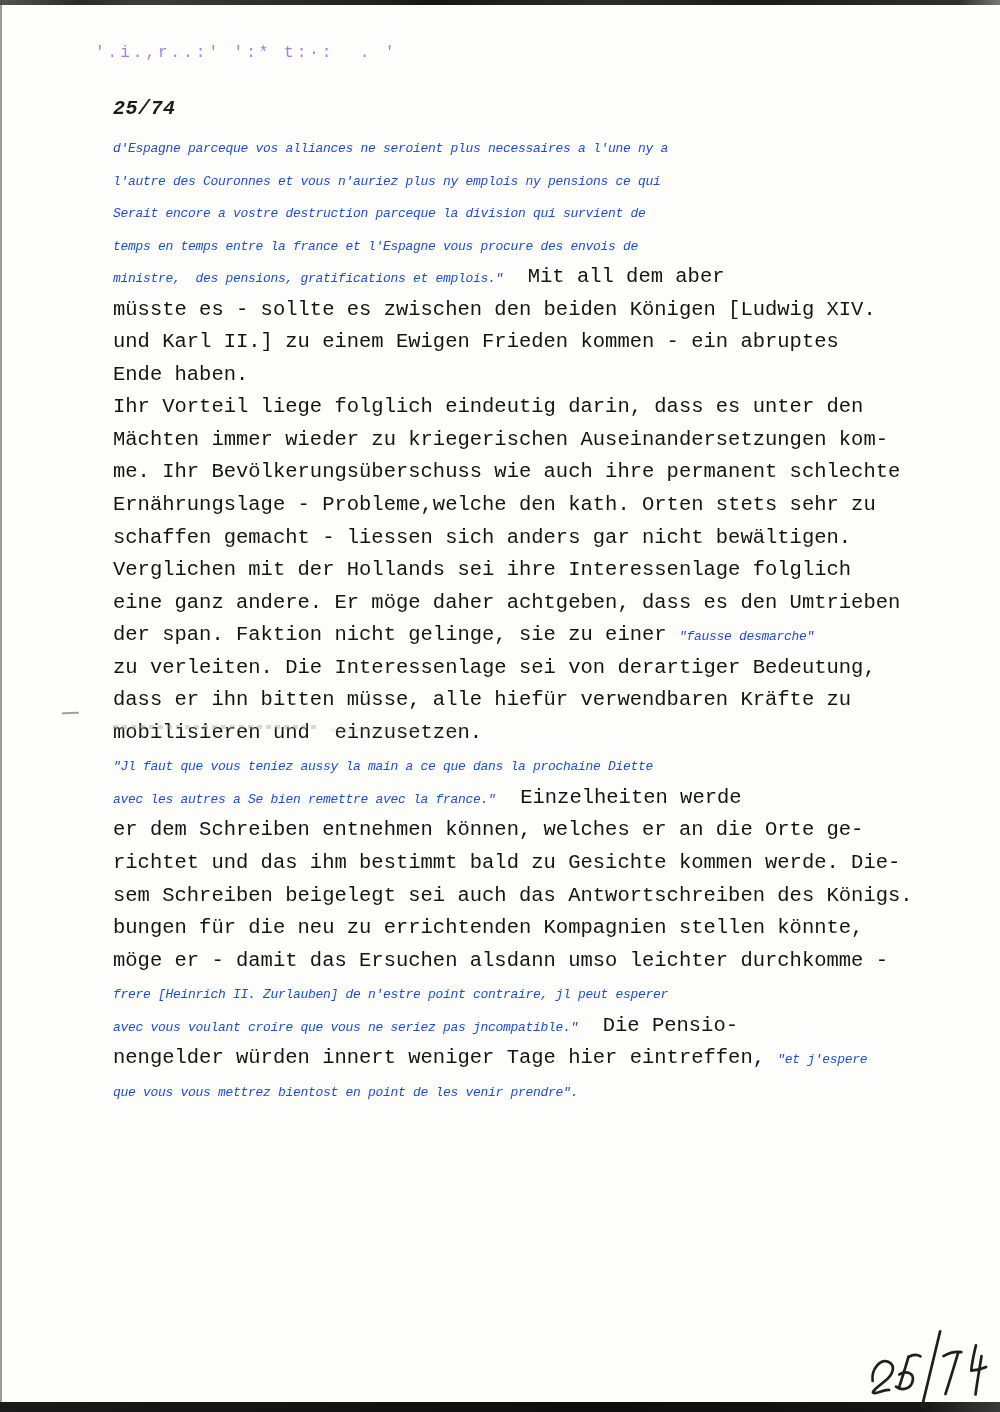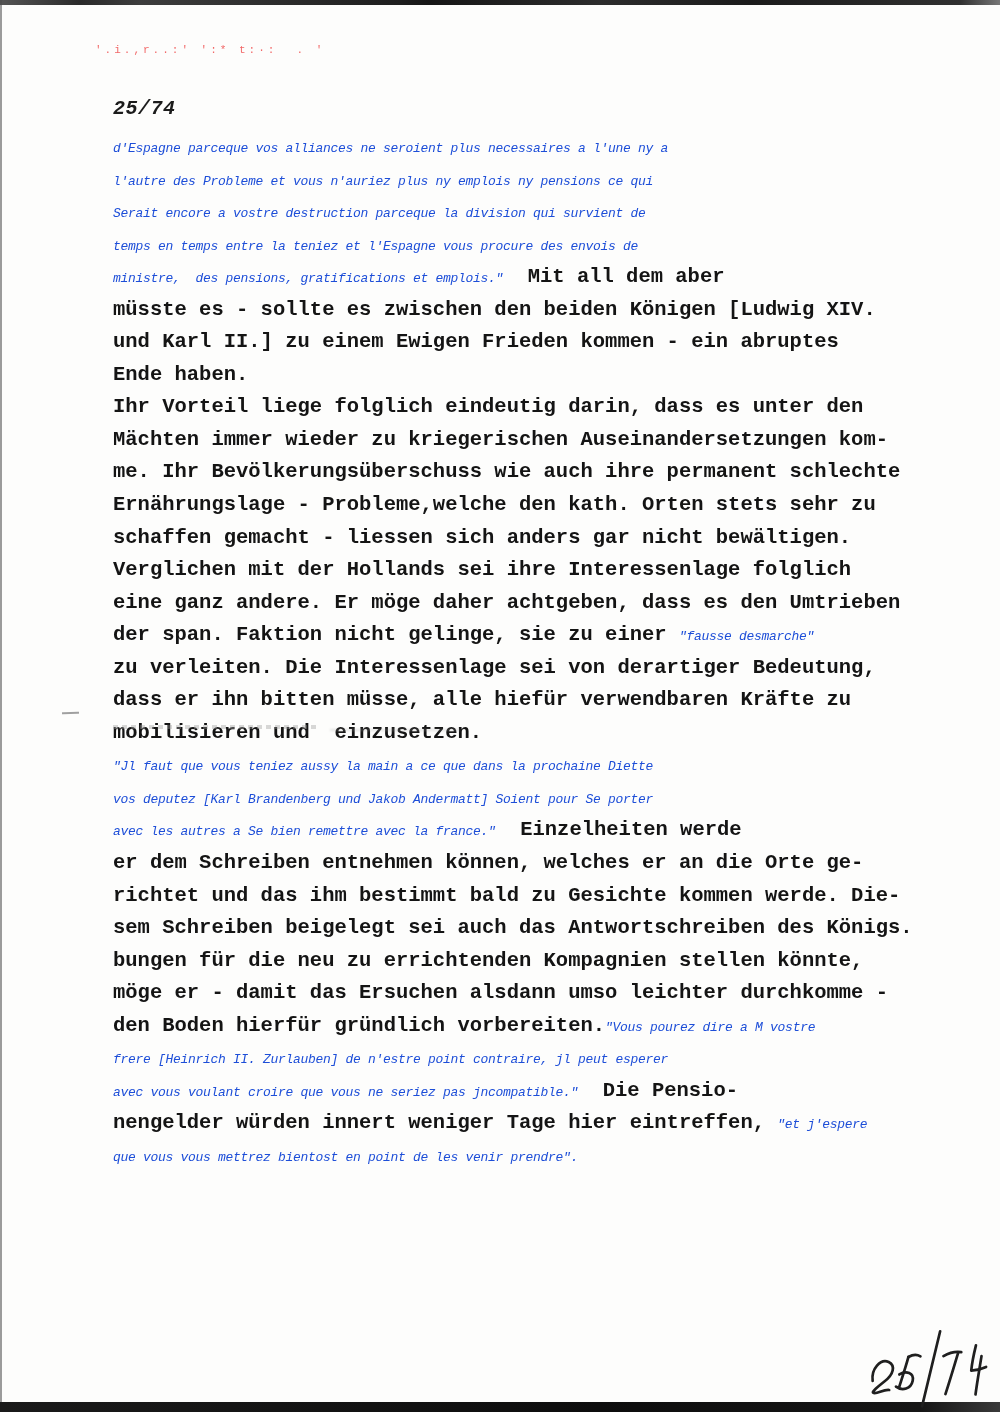--- a/index.html
+++ b/index.html
@@ -15,34 +15,34 @@
   .scan-edge-bottom{
     position:absolute;top:1402px;left:0;width:1000px;height:10px;
     background:linear-gradient(90deg,#1a1a1a 0%,#0d0d0d 60%,#161616 92%,#3a3a3a 100%);
   }
   .scan-edge-left{
     position:absolute;top:0;left:0;width:2px;height:1412px;
     background:#4a4a4a;opacity:.55;
   }
   .pencil-note{
     position:absolute;left:95px;top:44px;
-    font-size:11px;letter-spacing:3px;color:#ef4444;opacity:.8;
+    font-size:16px;letter-spacing:3px;color:#8b5cf6;opacity:.8;
     filter:blur(.5px);white-space:pre;
   }
   .typed-page-number{
     position:absolute;left:113px;top:97px;
     font-size:20px;font-style:italic;font-weight:bold;color:#1b1b1b;
     letter-spacing:.5px;
   }
   .text-block{
     position:absolute;left:113px;top:131px;width:830px;
     font-size:20.5px;font-weight:bold;color:#141414;
   }
   .line{height:32.55px;line-height:32.55px;white-space:pre;}
-  .line .rm{font-weight:bold;font-style:normal;}
+  .line .rm{font-weight:normal;font-style:normal;}
   .line .it{
     font-style:italic;font-weight:normal;font-size:13px;
     letter-spacing:-0.3px;color:#1d4ed8;
   }
   .margin-dash{
     position:absolute;left:62px;top:712px;width:17px;height:0;
     border-top:2.5px solid #6f6f6f;opacity:.65;transform:rotate(-2deg);
     filter:blur(.3px);
   }
   .erased-trace{
@@ -70,47 +70,45 @@
 <div class="scan-edge-top"></div>
 <div class="scan-edge-left"></div>
 <div class="scan-edge-bottom"></div>
 
 <div class="pencil-note">'.i.,r..:' ':* t:·:  . '</div>
 
 <div class="typed-page-number">25/74</div>
 
 <div class="text-block">
     <div class="line"><span class="it">d'Espagne parceque vos alliances ne seroient plus necessaires a l'une ny a</span></div>
-    <div class="line"><span class="it">l'autre des Probleme et vous n'auriez plus ny emplois ny pensions ce qui</span></div>
+    <div class="line"><span class="it">l'autre des Couronnes et vous n'auriez plus ny emplois ny pensions ce qui</span></div>
     <div class="line"><span class="it">Serait encore a vostre destruction parceque la division qui survient de</span></div>
-    <div class="line"><span class="it">temps en temps entre la teniez et l'Espagne vous procure des envois de</span></div>
+    <div class="line"><span class="it">temps en temps entre la france et l'Espagne vous procure des envois de</span></div>
     <div class="line"><span class="it">ministre,  des pensions, gratifications et emplois."</span><span class="rm">  Mit all dem aber</span></div>
     <div class="line"><span class="rm">müsste es - sollte es zwischen den beiden Königen [Ludwig XIV.</span></div>
     <div class="line"><span class="rm">und Karl II.] zu einem Ewigen Frieden kommen - ein abruptes</span></div>
     <div class="line"><span class="rm">Ende haben.</span></div>
     <div class="line"><span class="rm">Ihr Vorteil liege folglich eindeutig darin, dass es unter den</span></div>
     <div class="line"><span class="rm">Mächten immer wieder zu kriegerischen Auseinandersetzungen kom-</span></div>
     <div class="line"><span class="rm">me. Ihr Bevölkerungsüberschuss wie auch ihre permanent schlechte</span></div>
     <div class="line"><span class="rm">Ernährungslage - Probleme,welche den kath. Orten stets sehr zu</span></div>
     <div class="line"><span class="rm">schaffen gemacht - liessen sich anders gar nicht bewältigen.</span></div>
     <div class="line"><span class="rm">Verglichen mit der Hollands sei ihre Interessenlage folglich</span></div>
     <div class="line"><span class="rm">eine ganz andere. Er möge daher achtgeben, dass es den Umtrieben</span></div>
     <div class="line"><span class="rm">der span. Faktion nicht gelinge, sie zu einer </span><span class="it">"fausse desmarche"</span></div>
     <div class="line"><span class="rm">zu verleiten. Die Interessenlage sei von derartiger Bedeutung,</span></div>
     <div class="line"><span class="rm">dass er ihn bitten müsse, alle hiefür verwendbaren Kräfte zu</span></div>
     <div class="line"><span class="rm">mobilisieren und  einzusetzen.</span></div>
     <div class="line"><span class="it">"Jl faut que vous teniez aussy la main a ce que dans la prochaine Diette</span></div>
-    <div class="line"><span class="it">vos deputez [Karl Brandenberg und Jakob Andermatt] Soient pour Se porter</span></div>
     <div class="line"><span class="it">avec les autres a Se bien remettre avec la france."</span><span class="rm">  Einzelheiten werde</span></div>
     <div class="line"><span class="rm">er dem Schreiben entnehmen können, welches er an die Orte ge-</span></div>
     <div class="line"><span class="rm">richtet und das ihm bestimmt bald zu Gesichte kommen werde. Die-</span></div>
     <div class="line"><span class="rm">sem Schreiben beigelegt sei auch das Antwortschreiben des Königs.</span></div>
     <div class="line"><span class="rm">bungen für die neu zu errichtenden Kompagnien stellen könnte,</span></div>
     <div class="line"><span class="rm">möge er - damit das Ersuchen alsdann umso leichter durchkomme -</span></div>
-    <div class="line"><span class="rm">den Boden hierfür gründlich vorbereiten.</span><span class="it">"Vous pourez dire a M vostre</span></div>
     <div class="line"><span class="it">frere [Heinrich II. Zurlauben] de n'estre point contraire, jl peut esperer</span></div>
     <div class="line"><span class="it">avec vous voulant croire que vous ne seriez pas jncompatible."</span><span class="rm">  Die Pensio-</span></div>
     <div class="line"><span class="rm">nengelder würden innert weniger Tage hier eintreffen, </span><span class="it">"et j'espere</span></div>
     <div class="line"><span class="it">que vous vous mettrez bientost en point de les venir prendre".</span></div>
   </div>
 
 <div class="margin-dash"></div>
 <div class="erased-trace"></div>
 <div class="erased-trace2"></div>
 

